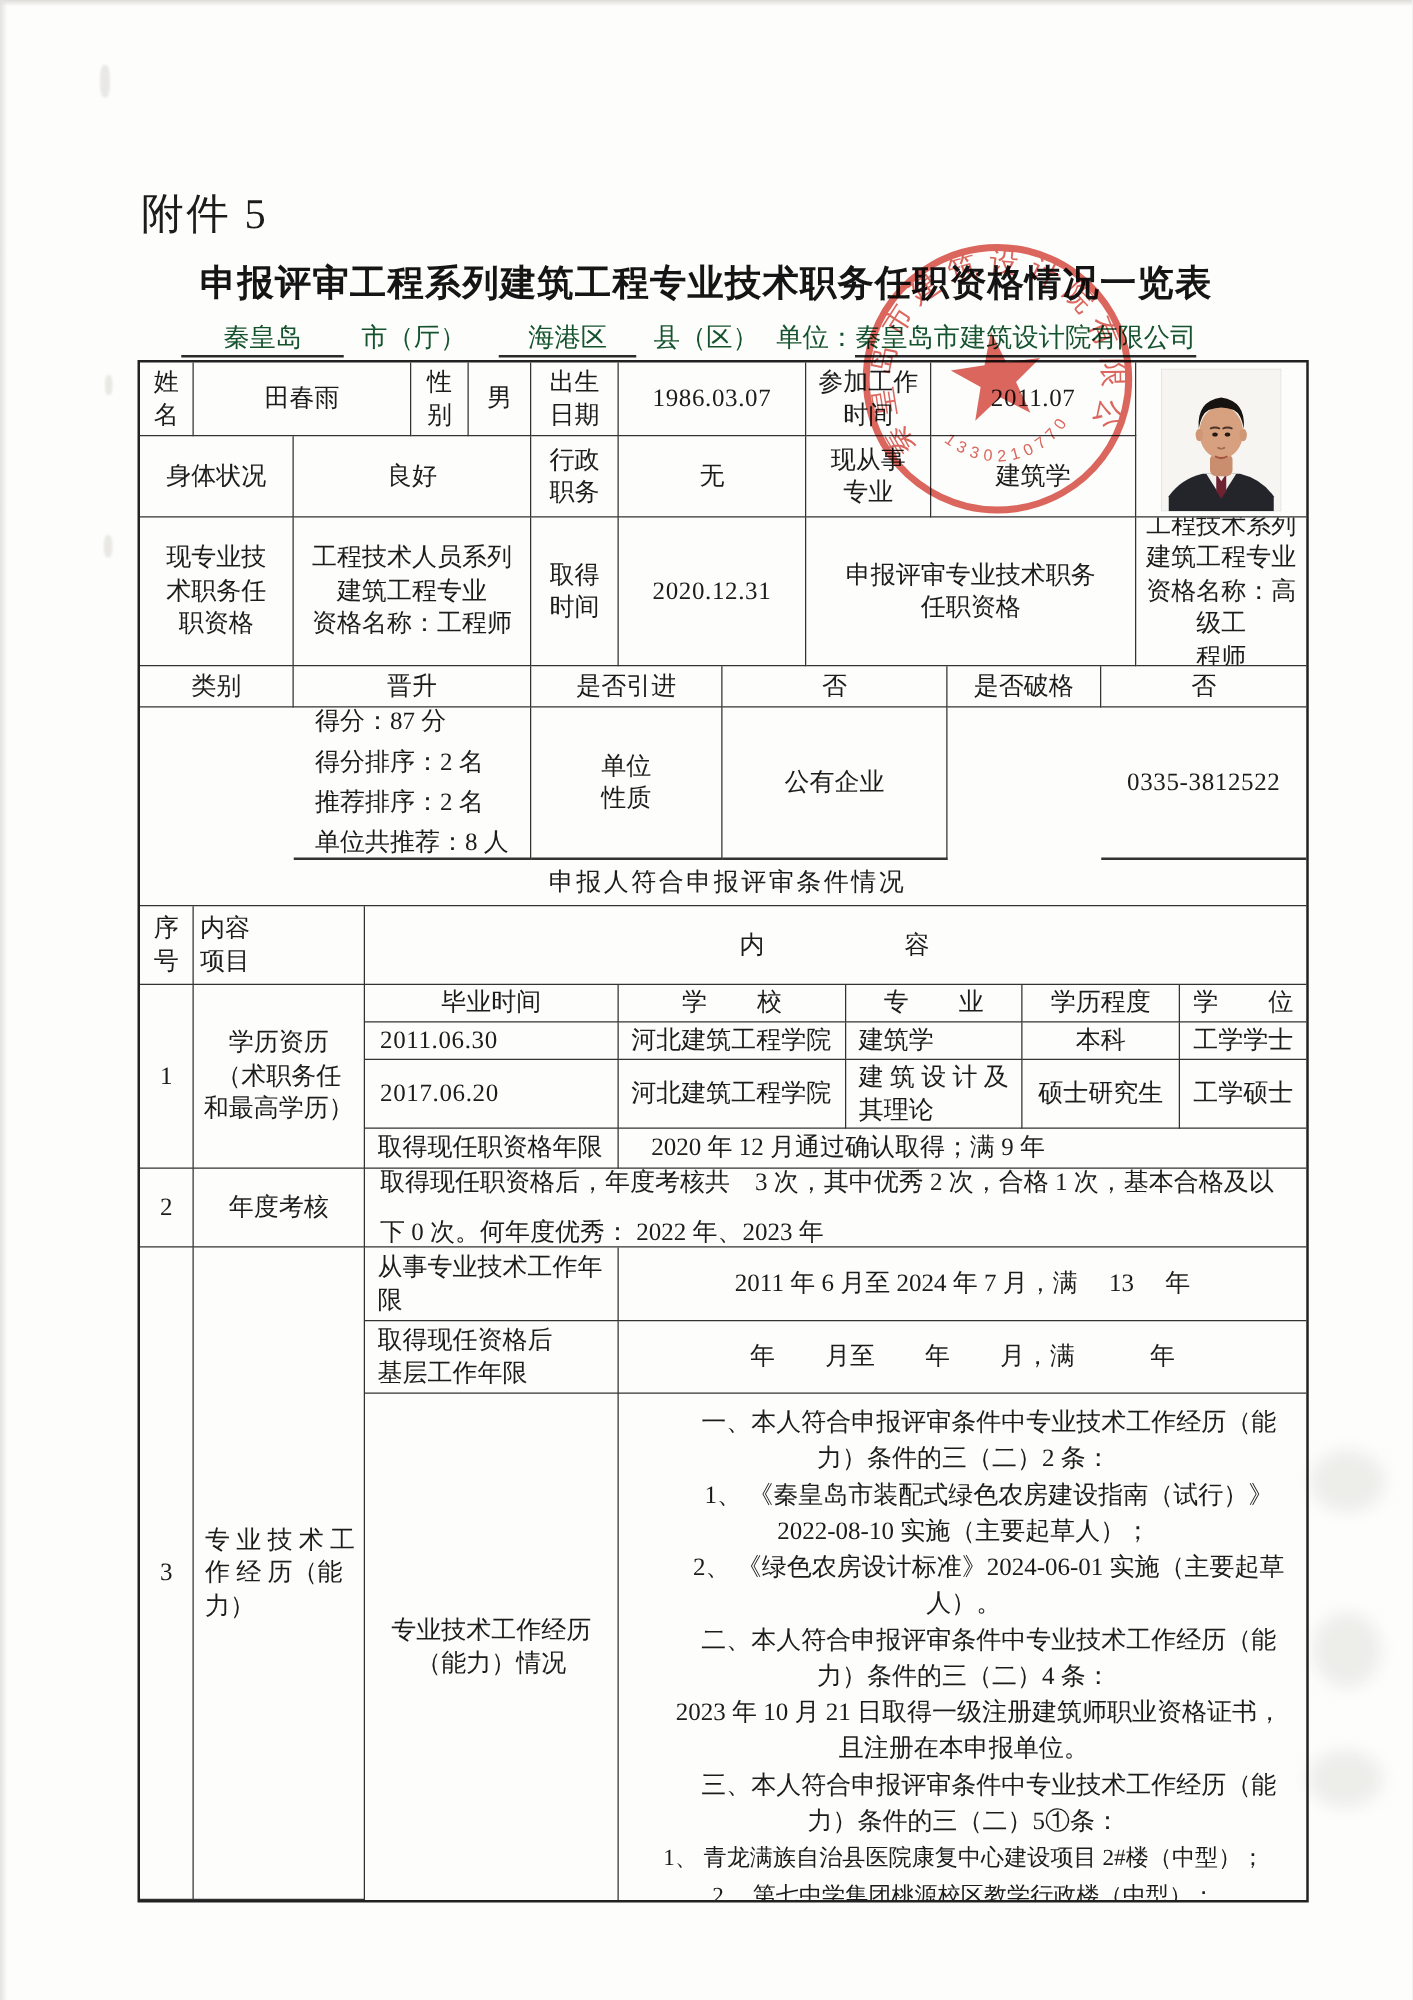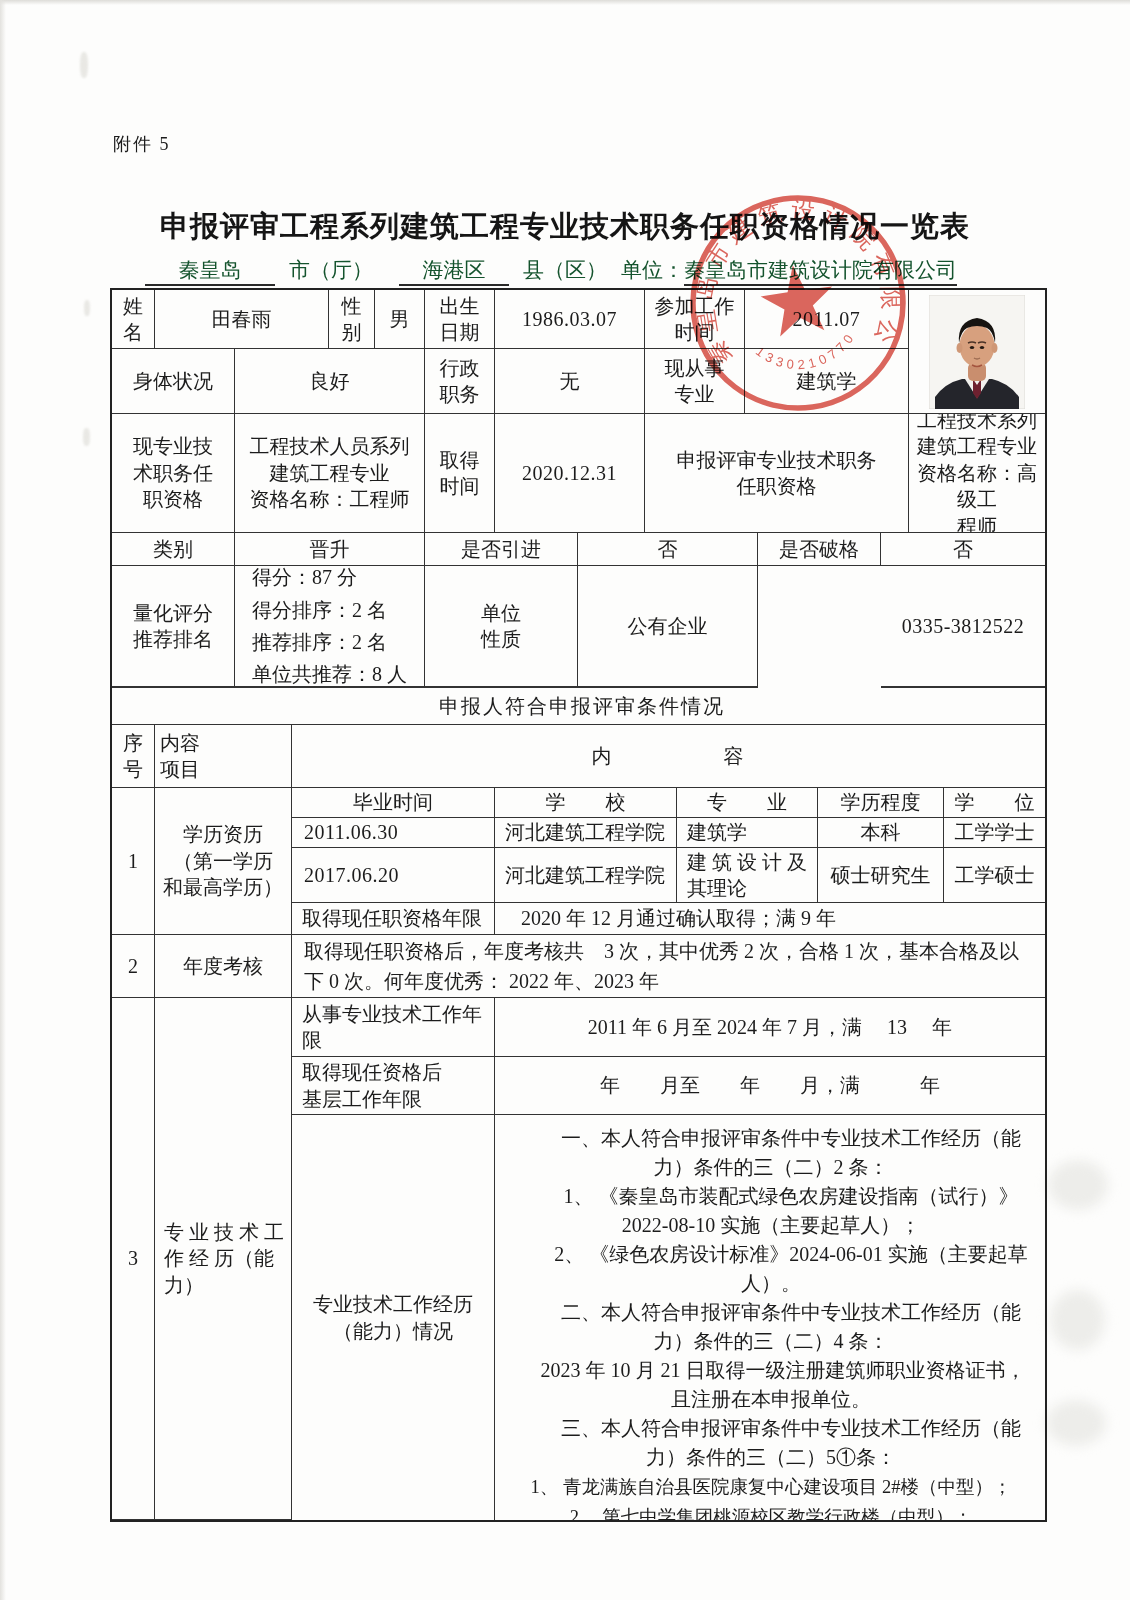--- a/index.html
+++ b/index.html
@@ -4,21 +4,21 @@
 <style>
   html,body{margin:0;padding:0;background:#e9e9e7;}
   .page{position:relative;width:1130px;height:1600px;background:#fdfdfc;margin:0 auto;overflow:hidden;
         font-family:"Liberation Serif","DejaVu Serif",serif;color:#1c1c1c;}
   
   .scan-top{position:absolute;left:0;top:0;width:100%;height:5px;background:linear-gradient(#dddcd8,rgba(255,255,255,0));}
   .scan-left{position:absolute;left:0;top:0;width:6px;height:100%;background:linear-gradient(90deg,#e3e2de,rgba(255,255,255,0));}
   .artifact{position:absolute;background:#d9d8d2;border-radius:40%;opacity:.55;filter:blur(1px);}
   .bleed{position:absolute;background:#ededea;border-radius:50%;filter:blur(6px);}
 
-  .attachment{position:absolute;left:113px;top:132px;font-size:18px;letter-spacing:2px;}
+  .attachment{position:absolute;left:113px;top:148px;font-size:34px;letter-spacing:2px;}
   .doc-title{position:absolute;left:0;top:207px;width:100%;text-align:center;
              font-family:"Liberation Sans","DejaVu Sans",sans-serif;font-weight:bold;
              font-size:29px;letter-spacing:1px;color:#151515;}
   .subtitle{position:absolute;left:145px;top:256px;font-size:21px;white-space:nowrap;color:#14532d;}
   .subtitle .u{border-bottom:2px solid #2a2a2a;display:inline-block;text-align:center;}
   .subtitle .u1{min-width:130px;}
   .subtitle .u2{min-width:110px;}
   .subtitle .gap{display:inline-block;width:26px;}
   .subtitle .gap2{display:inline-block;width:14px;}
 
@@ -125,22 +125,20 @@
 资格名称：高级工
 程师</div>
 
     <div class="cell" style="left:0;top:243px;width:123px;height:33px;">类别</div>
     <div class="cell" style="left:123px;top:243px;width:190px;height:33px;">晋升</div>
     <div class="cell" style="left:313px;top:243px;width:153px;height:33px;">是否引进</div>
     <div class="cell" style="left:466px;top:243px;width:180px;height:33px;">否</div>
     <div class="cell" style="left:646px;top:243px;width:123px;height:33px;">是否破格</div>
     <div class="cell last-col" style="left:769px;top:243px;width:164px;height:33px;">否</div>
 
-    <div class="cell pl thickb" style="left:0;top:276px;width:123px;height:122px;">量化评分
-推荐排名</div>
     <div class="cell thickb" style="left:123px;top:276px;width:190px;height:122px;">
       <div class="score-lines">
         <span>得分：87 分</span>
         <span>得分排序：2 名</span>
         <span>推荐排序：2 名</span>
         <span>单位共推荐：8 人</span>
       </div>
     </div>
     <div class="cell pl thickb" style="left:313px;top:276px;width:153px;height:122px;">单位
 性质</div>
@@ -150,21 +148,21 @@
     <div class="cell banner last-col" style="left:0;top:398px;width:933px;height:37px;">申报人符合申报评审条件情况</div>
 
     <div class="cell pl" style="left:0;top:435px;width:43px;height:63px;">序
 号</div>
     <div class="cell pl leftal" style="left:43px;top:435px;width:137px;height:63px;">内容
 项目</div>
     <div class="cell widehdr last-col" style="left:180px;top:435px;width:753px;height:63px;">内　　　　　容</div>
 
     <div class="cell" style="left:0;top:498px;width:43px;height:147px;">1</div>
     <div class="cell pl" style="left:43px;top:498px;width:137px;height:147px;">学历资历
-（第一学历
+（术职务任
 和最高学历）</div>
     <div class="cell" style="left:180px;top:498px;width:203px;height:30px;">毕业时间</div>
     <div class="cell" style="left:383px;top:498px;width:182px;height:30px;">学　　校</div>
     <div class="cell" style="left:565px;top:498px;width:141px;height:30px;">专　　业</div>
     <div class="cell" style="left:706px;top:498px;width:126px;height:30px;">学历程度</div>
     <div class="cell last-col" style="left:832px;top:498px;width:101px;height:30px;">学　　位</div>
 
     <div class="cell leftal num-font" style="left:180px;top:528px;width:203px;height:30px;padding-left:12px;">2011.06.30</div>
     <div class="cell leftal" style="left:383px;top:528px;width:182px;height:30px;padding-left:10px;">河北建筑工程学院</div>
     <div class="cell leftal" style="left:565px;top:528px;width:141px;height:30px;padding-left:10px;">建筑学</div>
@@ -176,21 +174,21 @@
     <div class="cell leftal pl" style="left:565px;top:558px;width:141px;height:55px;padding-left:10px;">建 筑 设 计 及
 其理论</div>
     <div class="cell" style="left:706px;top:558px;width:126px;height:55px;">硕士研究生</div>
     <div class="cell last-col" style="left:832px;top:558px;width:101px;height:55px;">工学硕士</div>
 
     <div class="cell leftal" style="left:180px;top:613px;width:203px;height:32px;padding-left:10px;text-align:center;">取得现任职资格年限</div>
     <div class="cell leftal last-col" style="left:383px;top:613px;width:550px;height:32px;padding-left:26px;">2020 年  12 月通过确认取得；满 9 年</div>
 
     <div class="cell" style="left:0;top:645px;width:43px;height:63px;">2</div>
     <div class="cell" style="left:43px;top:645px;width:137px;height:63px;">年度考核</div>
-    <div class="cell leftal last-col" style="left:180px;top:645px;width:753px;height:63px;padding:4px 12px;line-height:30px;">取得现任职资格后，年度考核共　3 次，其中优秀 2 次，合格 1 次，基本合格及以下 0 次。何年度优秀： 2022 年、2023 年</div>
+    <div class="cell leftal last-col" style="left:180px;top:645px;width:753px;height:63px;padding:4px 12px;line-height:40px;">取得现任职资格后，年度考核共　3 次，其中优秀 2 次，合格 1 次，基本合格及以下 0 次。何年度优秀： 2022 年、2023 年</div>
 
     <div class="cell" style="left:0;top:708px;width:43px;height:522px;">3</div>
     <div class="cell pl leftal" style="left:43px;top:708px;width:137px;height:522px;padding-left:9px;">专 业 技 术 工
 作 经 历（能
 力）</div>
 
     <div class="cell pl leftal" style="left:180px;top:708px;width:203px;height:59px;padding-left:10px;">从事专业技术工作年
 限</div>
     <div class="cell last-col" style="left:383px;top:708px;width:550px;height:59px;">2011 年  6 月至  2024 年  7 月，满　 13 　年</div>
 

